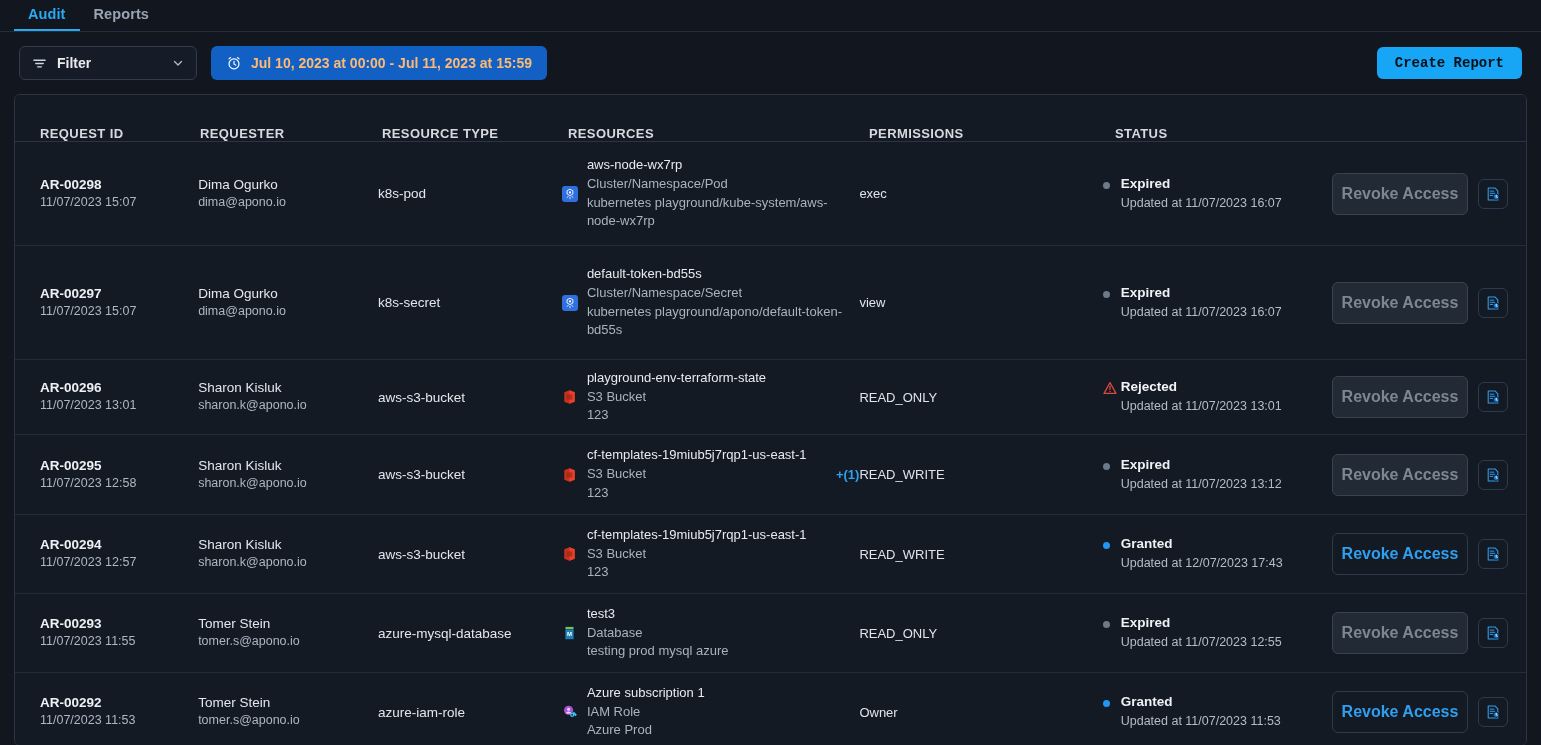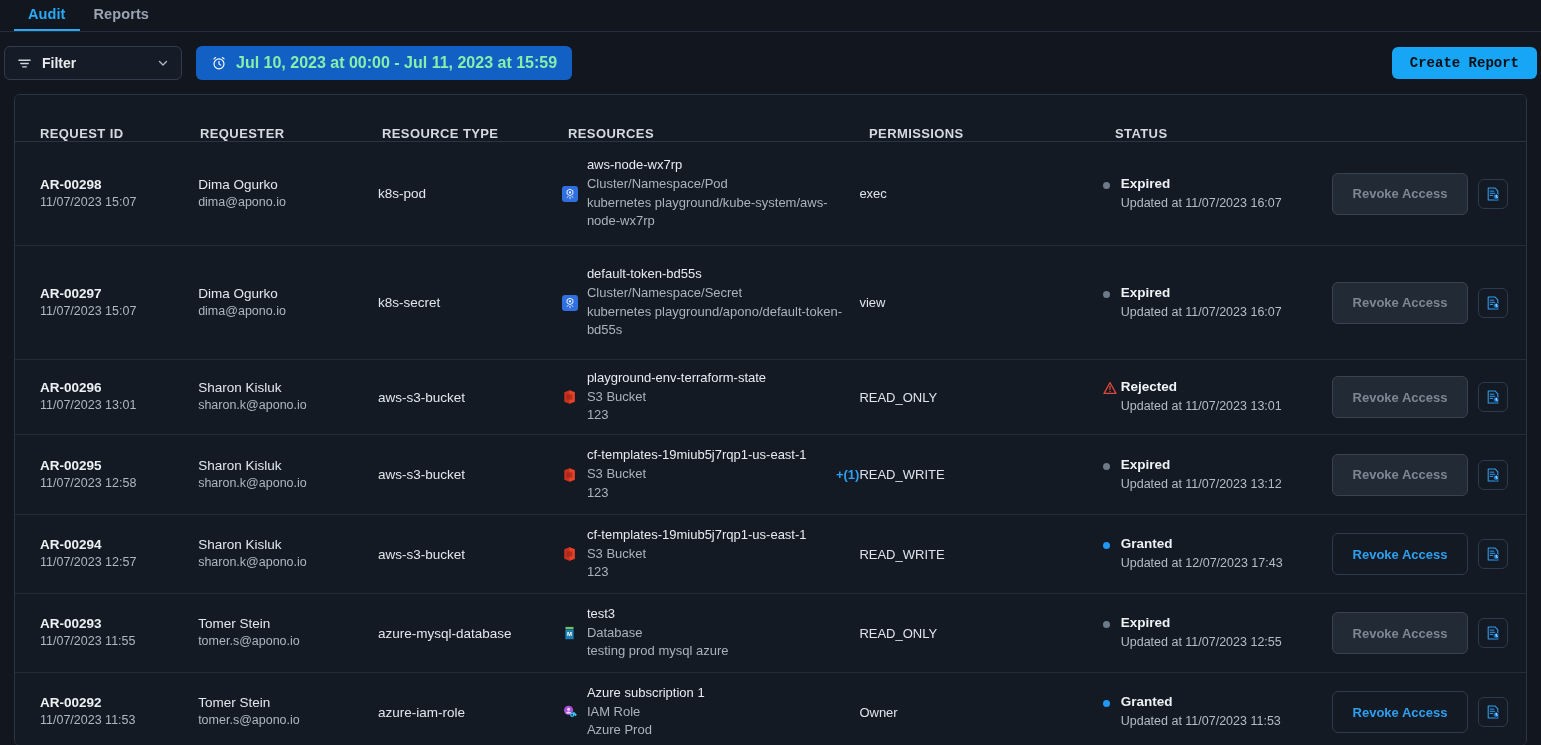--- a/index.html
+++ b/index.html
@@ -31,21 +31,21 @@
   .tab.active {
     color: #29a9f3;
     box-shadow: inset 0 -2px 0 0 #29a9f3;
   }
 
   
   .toolbar {
     height: 62px;
     display: flex;
     align-items: center;
-    padding: 0 4px;
+    padding: 0 19px;
     gap: 14px;
   }
   .filter-btn {
     width: 178px; height: 34px;
     border: 1px solid #333c4c;
     border-radius: 6px;
     background: #161c27;
     display: flex; align-items: center;
     padding: 0 12px;
     cursor: pointer;
@@ -58,21 +58,21 @@
   .date-btn {
     height: 34px;
     background: #1260c4;
     border-radius: 6px;
     display: flex; align-items: center;
     gap: 9px;
     padding: 0 15px;
     cursor: pointer;
   }
   .date-text {
-    font-size: 16px; font-weight: 700; color: #86efac;
+    font-size: 14px; font-weight: 700; color: #fdba74;
     white-space: nowrap;
   }
   .spacer { flex: 1; }
   .create-btn {
     height: 32px;
     background: #16a6f5;
     color: #0a0f17;
     font-size: 14px; font-weight: 700;
     border: none; border-radius: 6px;
     padding: 0 18px;
@@ -145,21 +145,21 @@
   .status-block { display: flex; }
   .status-mark { width: 18px; flex: 0 0 18px; padding-top: 3px; display:flex; justify-content:flex-start; }
   .dot { width: 7px; height: 7px; border-radius: 50%; display: inline-block; margin-top: 4px; }
   .st-lines { display: flex; flex-direction: column; }
   .st-label { font-size: 13.5px; font-weight: 700; line-height: 1.4; color: #eef1f4; }
   .st-sub { font-size: 12.5px; color: #b4bcc6; line-height: 1.45; }
 
   .revoke {
     width: 136px; height: 42px;
     border-radius: 6px;
-    font-size: 13px; font-weight: 700;
+    font-size: 16px; font-weight: 700;
     font-family: inherit;
     cursor: pointer;
     background: transparent;
   }
   .revoke.disabled { border: 1px solid #39424f; color: #7d8794; background: #222a36; }
   .revoke.active   { border: 1px solid #2b3a4c; color: #2f9ff0; }
 
   .rep-btn {
     width: 30px; height: 30px;
     border: 1px solid #2b3a4c;

